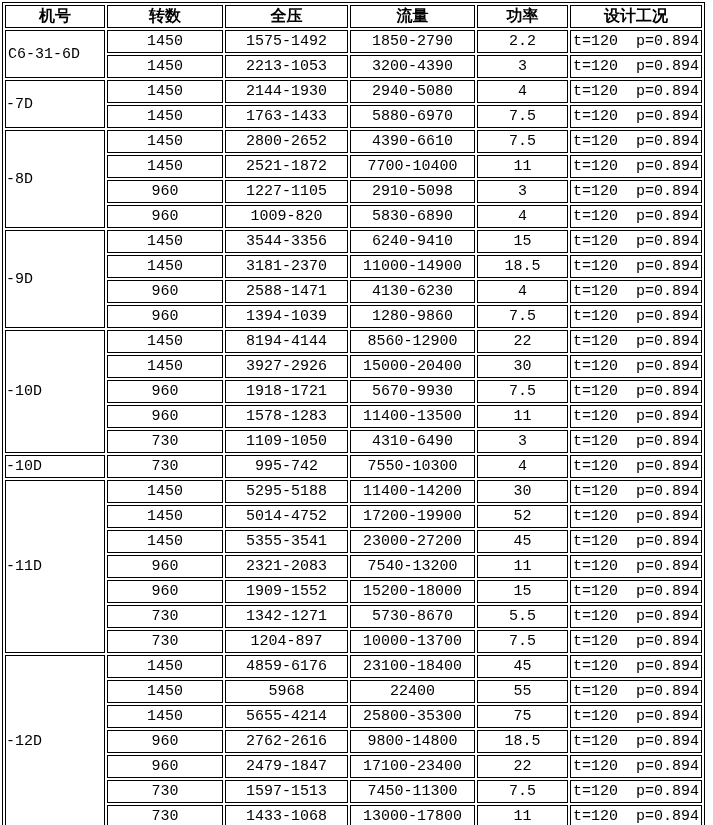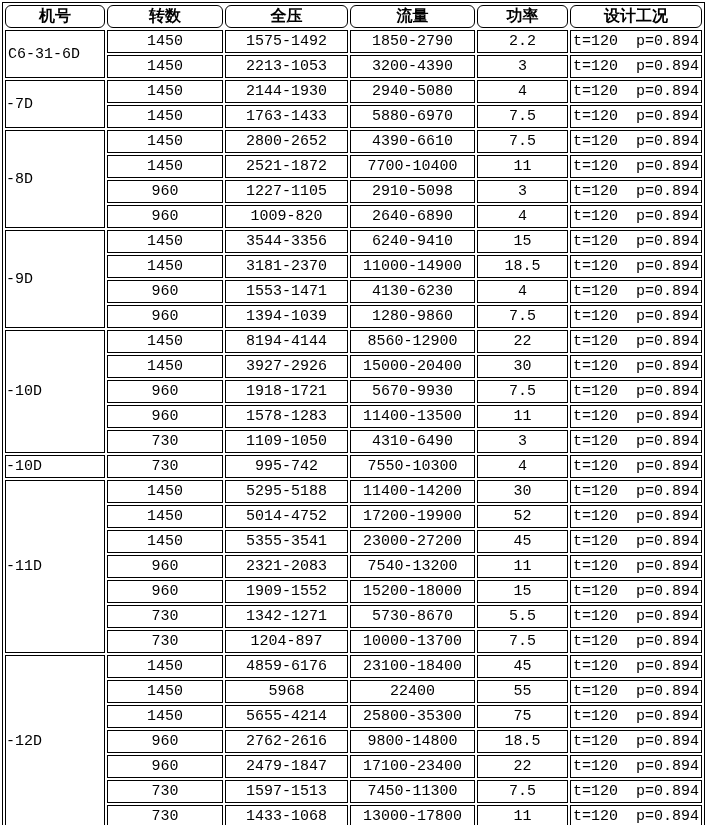--- a/index.html
+++ b/index.html
@@ -36,21 +36,20 @@
     white-space: nowrap;
     vertical-align: middle;
     background: #ffffff;
   }
   th {
     font-family: "Liberation Sans", sans-serif;
     font-weight: bold;
     font-size: 16px;
     text-align: center;
     height: 21px;
-    border-radius: 6px;
   }
   td {
     font-family: "Liberation Mono", "DejaVu Sans Mono", monospace;
     font-size: 15px;
     text-align: center;
   }
   td.model-cell {
     text-align: left;
     padding-right: 1px;
     font-size: 15px;
@@ -137,42 +136,42 @@
       <tr>
         <td class="num-cell">960</td>
         <td class="num-cell">1227-1105</td>
         <td class="num-cell">2910-5098</td>
         <td class="num-cell">3</td>
         <td class="cond-cell">t=120  p=0.894</td>
       </tr>
       <tr>
         <td class="num-cell">960</td>
         <td class="num-cell">1009-820</td>
-        <td class="num-cell">2640-6890</td>
+        <td class="num-cell">5830-6890</td>
         <td class="num-cell">4</td>
         <td class="cond-cell">t=120  p=0.894</td>
       </tr>
       <tr>
         <td rowspan="4" class="model-cell">-9D</td>
         <td class="num-cell">1450</td>
         <td class="num-cell">3544-3356</td>
         <td class="num-cell">6240-9410</td>
         <td class="num-cell">15</td>
         <td class="cond-cell">t=120  p=0.894</td>
       </tr>
       <tr>
         <td class="num-cell">1450</td>
         <td class="num-cell">3181-2370</td>
         <td class="num-cell">11000-14900</td>
         <td class="num-cell">18.5</td>
         <td class="cond-cell">t=120  p=0.894</td>
       </tr>
       <tr>
         <td class="num-cell">960</td>
-        <td class="num-cell">1553-1471</td>
+        <td class="num-cell">2588-1471</td>
         <td class="num-cell">4130-6230</td>
         <td class="num-cell">4</td>
         <td class="cond-cell">t=120  p=0.894</td>
       </tr>
       <tr>
         <td class="num-cell">960</td>
         <td class="num-cell">1394-1039</td>
         <td class="num-cell">1280-9860</td>
         <td class="num-cell">7.5</td>
         <td class="cond-cell">t=120  p=0.894</td>

